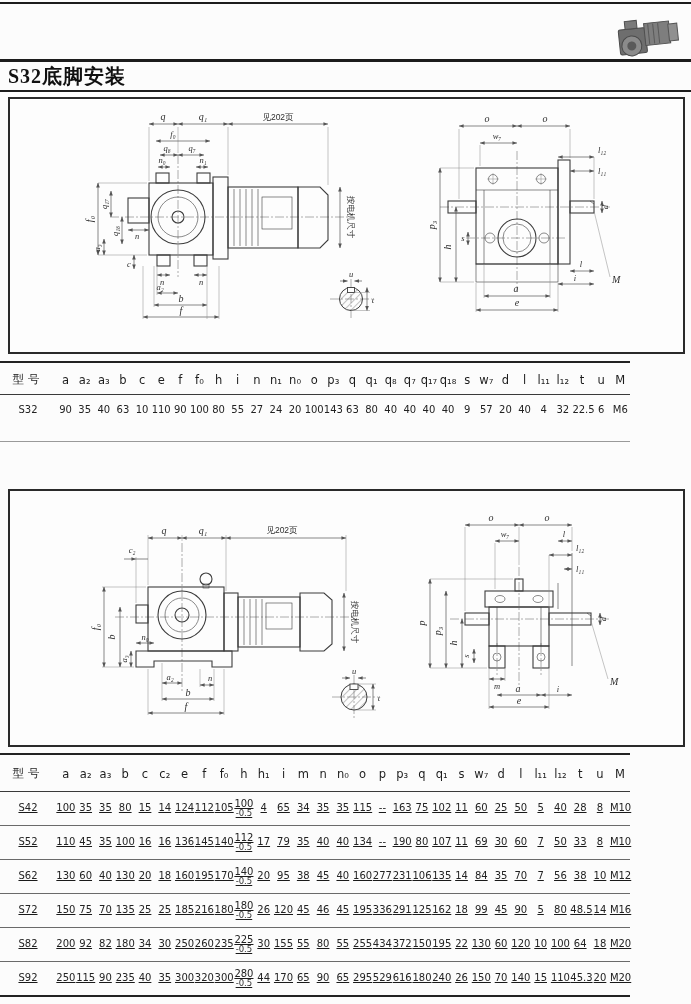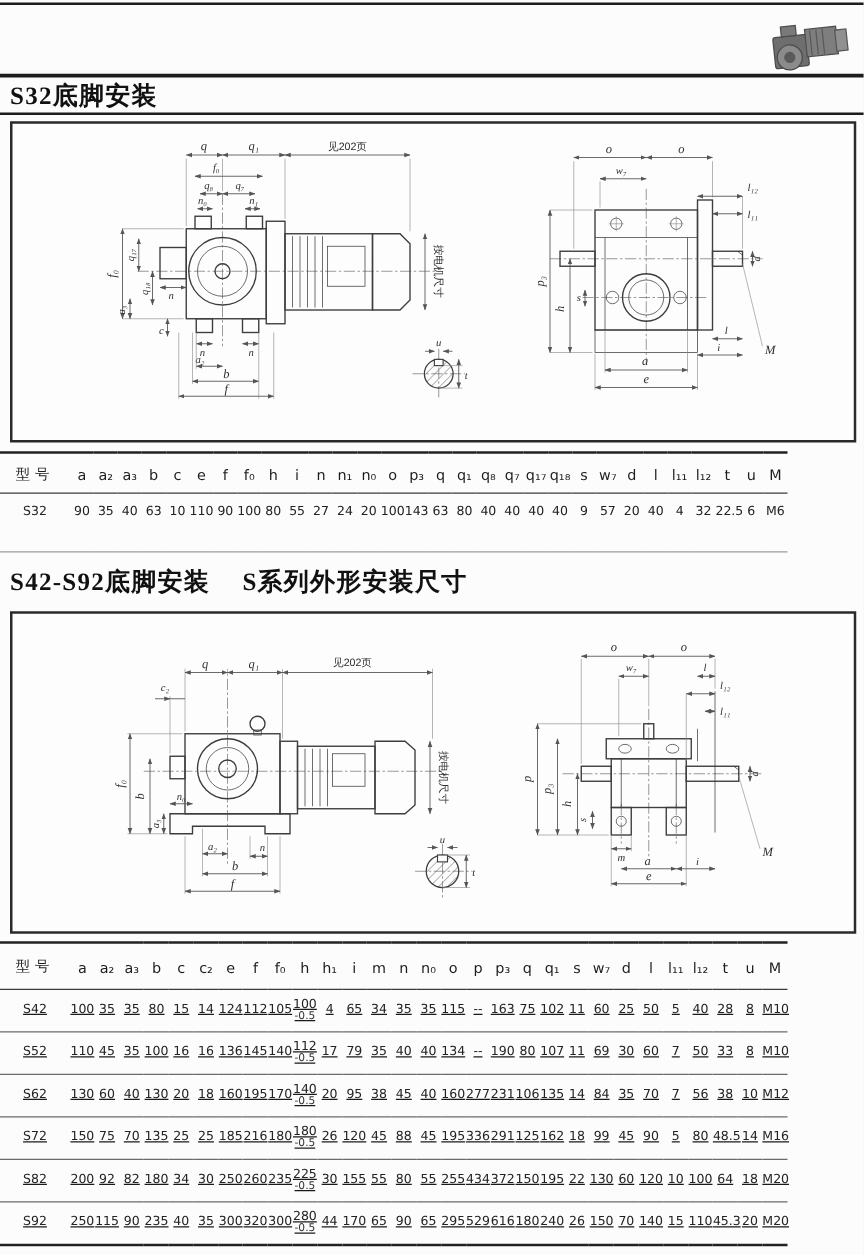--- a/index.html
+++ b/index.html
@@ -357,23 +357,20 @@
             <td>4</td>
             <td>32</td>
             <td>22.5</td>
             <td>6</td>
             <td>M6</td>
           </tr>
         </tbody>
       </table>
   </div>
 
-  <div class="title" id="title2">
-    <span>S42-S92底脚安装</span><span class="gap"></span><span>S系列外形安装尺寸</span>
-  </div>
 
   <div class="drawbox" id="box2">
   <svg width="669" height="250" viewBox="0 0 669 250">
     <defs>
       <marker id="a2" viewBox="0 0 8 8" refX="7.5" refY="4" markerWidth="7" markerHeight="7" orient="auto-start-reverse">
         <path d="M0,1 L8,4 L0,7 z" fill="#555"></path>
       </marker>
       <pattern id="h2" width="5" height="5" patternUnits="userSpaceOnUse" patternTransform="rotate(45)">
         <line x1="0" y1="0" x2="0" y2="5" stroke="#6a6a6a" stroke-width="0.8"></line>
       </pattern>
@@ -717,21 +714,21 @@
             <td>185</td>
             <td>216</td>
             <td>180</td>
             <td>
               <div>180</div>
               <div class="tol">-0.5</div>
             </td>
             <td>26</td>
             <td>120</td>
             <td>45</td>
-            <td>88</td>
+            <td>46</td>
             <td>45</td>
             <td>195</td>
             <td>336</td>
             <td>291</td>
             <td>125</td>
             <td>162</td>
             <td>18</td>
             <td>99</td>
             <td>45</td>
             <td>90</td>

